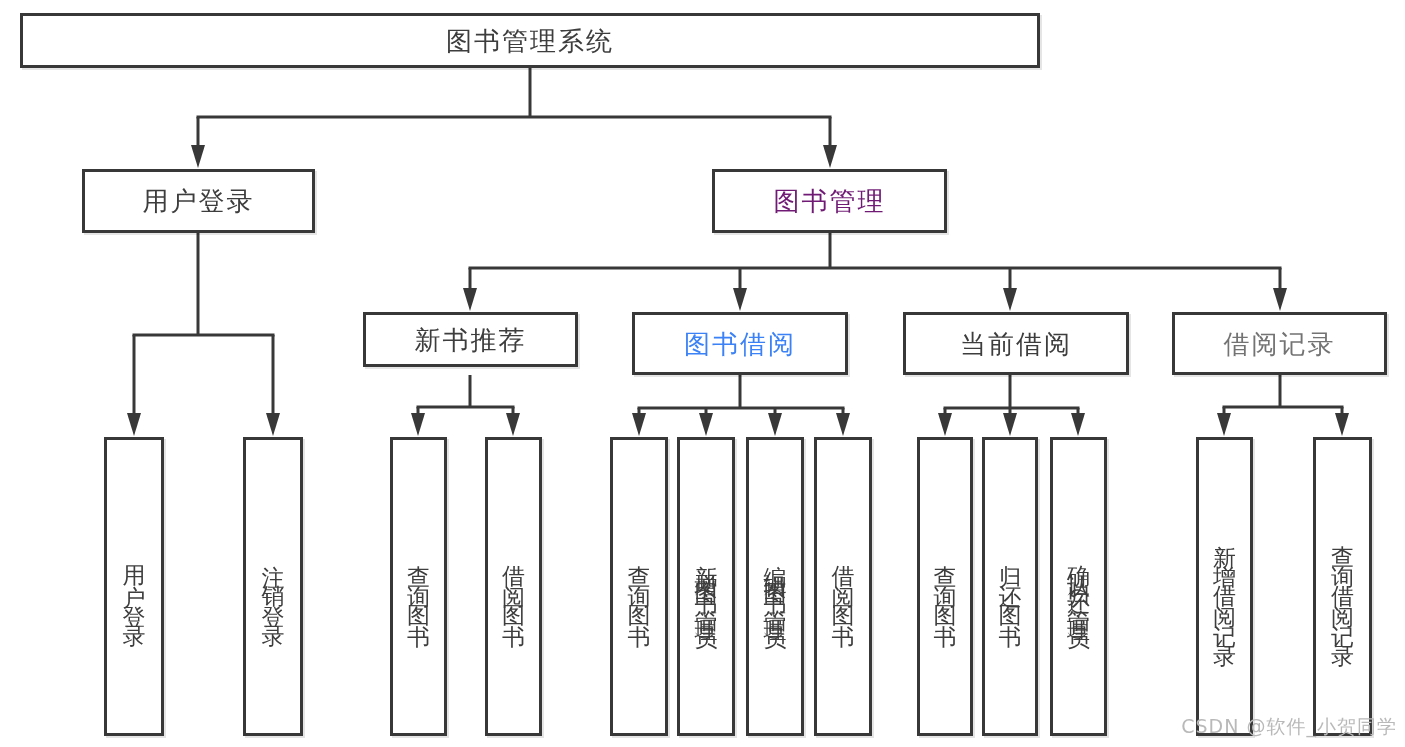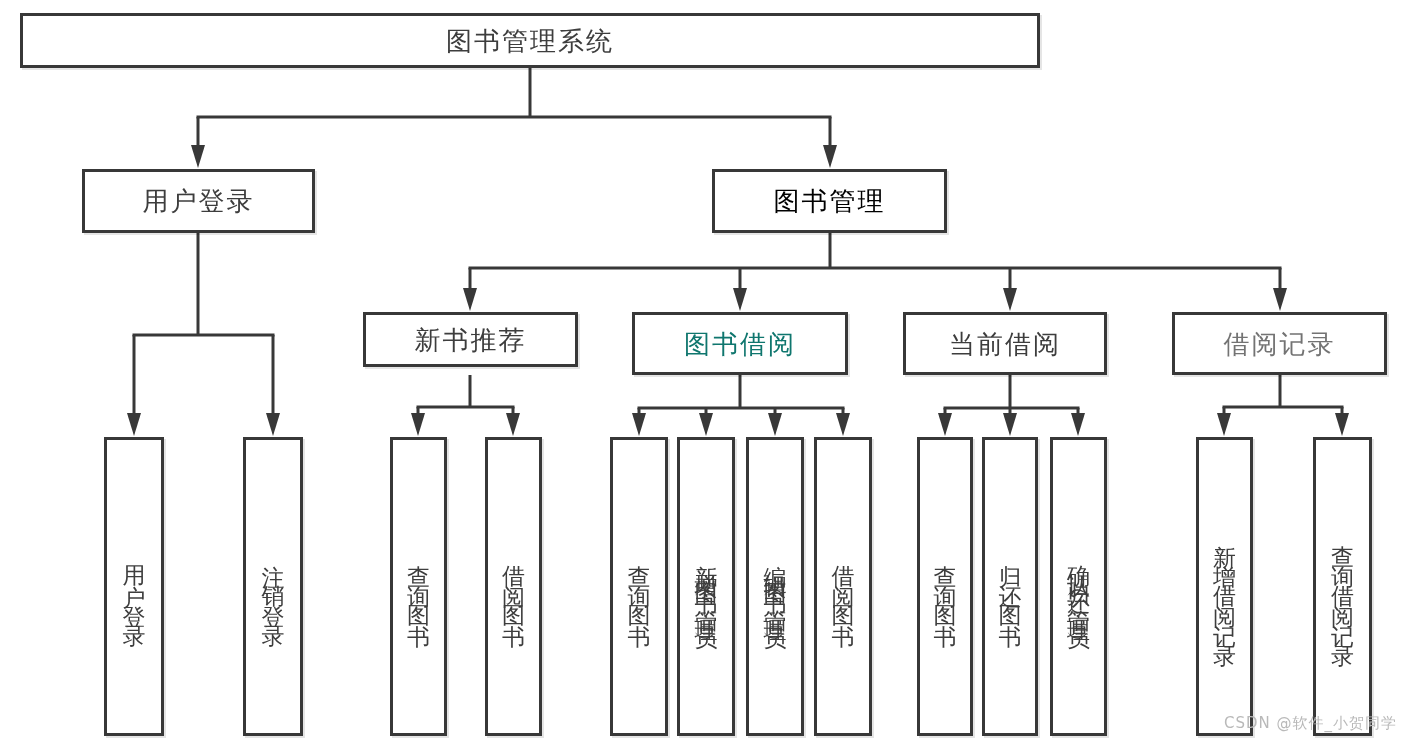--- a/index.html
+++ b/index.html
@@ -51,21 +51,21 @@
     text-orientation: mixed;
     font-size: 23px;
     line-height: 1;
     white-space: nowrap;
   }
   #watermark {
     position: absolute;
     right: 8px;
     top: 714px;
     z-index: 5;
-    font-size: 15px;
+    font-size: 19px;
     letter-spacing: 1px;
     color: #b9b9b9;
     white-space: nowrap;
   }
 </style>
 </head>
 <body>
 
 <div id="canvas">
   <svg id="connector-layer" width="1405" height="747" viewBox="0 0 1405 747" xmlns="http://www.w3.org/2000/svg">
@@ -123,29 +123,29 @@
       <polygon points="1335,413 1349,413 1342,436" fill="#383838"></polygon>
     </svg>
   <div id="nodes-layer">
       <div class="node h" style="left: 20px; top: 13px; width: 1020px; height: 55px; border-color: rgb(56, 56, 56);">
         <span class="node-label" style="color: rgb(61, 61, 61);">图书管理系统</span>
       </div>
       <div class="node h" style="left: 82px; top: 169px; width: 233px; height: 64px; border-color: rgb(56, 56, 56);">
         <span class="node-label" style="color: rgb(61, 61, 61);">用户登录</span>
       </div>
       <div class="node h" style="left: 712px; top: 169px; width: 235px; height: 64px; border-color: rgb(56, 56, 56);">
-        <span class="node-label" style="color: #000000; text-align: right;">图书管理</span>
+        <span class="node-label" style="color: #701a75; text-align: right;">图书管理</span>
       </div>
       <div class="node h" style="left: 363px; top: 312px; width: 215px; height: 55px; border-color: rgb(56, 56, 56);">
         <span class="node-label" style="color: rgb(61, 61, 61);">新书推荐</span>
       </div>
       <div class="node h" style="left: 632px; top: 312px; width: 216px; height: 63px; border-color: rgb(56, 56, 56);">
-        <span class="node-label" style="color: #0f766e;">图书借阅</span>
+        <span class="node-label" style="color: #3b82f6;">图书借阅</span>
       </div>
-      <div class="node h" style="left: 903px; top: 312px; width: 204px; height: 63px; border-color: rgb(56, 56, 56);">
+      <div class="node h" style="left: 903px; top: 312px; width: 226px; height: 63px; border-color: rgb(56, 56, 56);">
         <span class="node-label" style="color: rgb(61, 61, 61);">当前借阅</span>
       </div>
       <div class="node h" style="left: 1172px; top: 312px; width: 215px; height: 63px; border-color: rgb(56, 56, 56);">
         <span class="node-label" style="color: #737373;">借阅记录</span>
       </div>
       <div class="node v" style="left: 104px; top: 437px; width: 60px; height: 299px; border-color: rgb(56, 56, 56);">
         <span class="node-label" style="color: rgb(61, 61, 61); letter-spacing: 20px;">用户登录</span>
       </div>
       <div class="node v" style="left: 243px; top: 437px; width: 60px; height: 299px; border-color: rgb(56, 56, 56);">
         <span class="node-label" style="color: rgb(61, 61, 61); letter-spacing: 20px;">注销登录</span>

